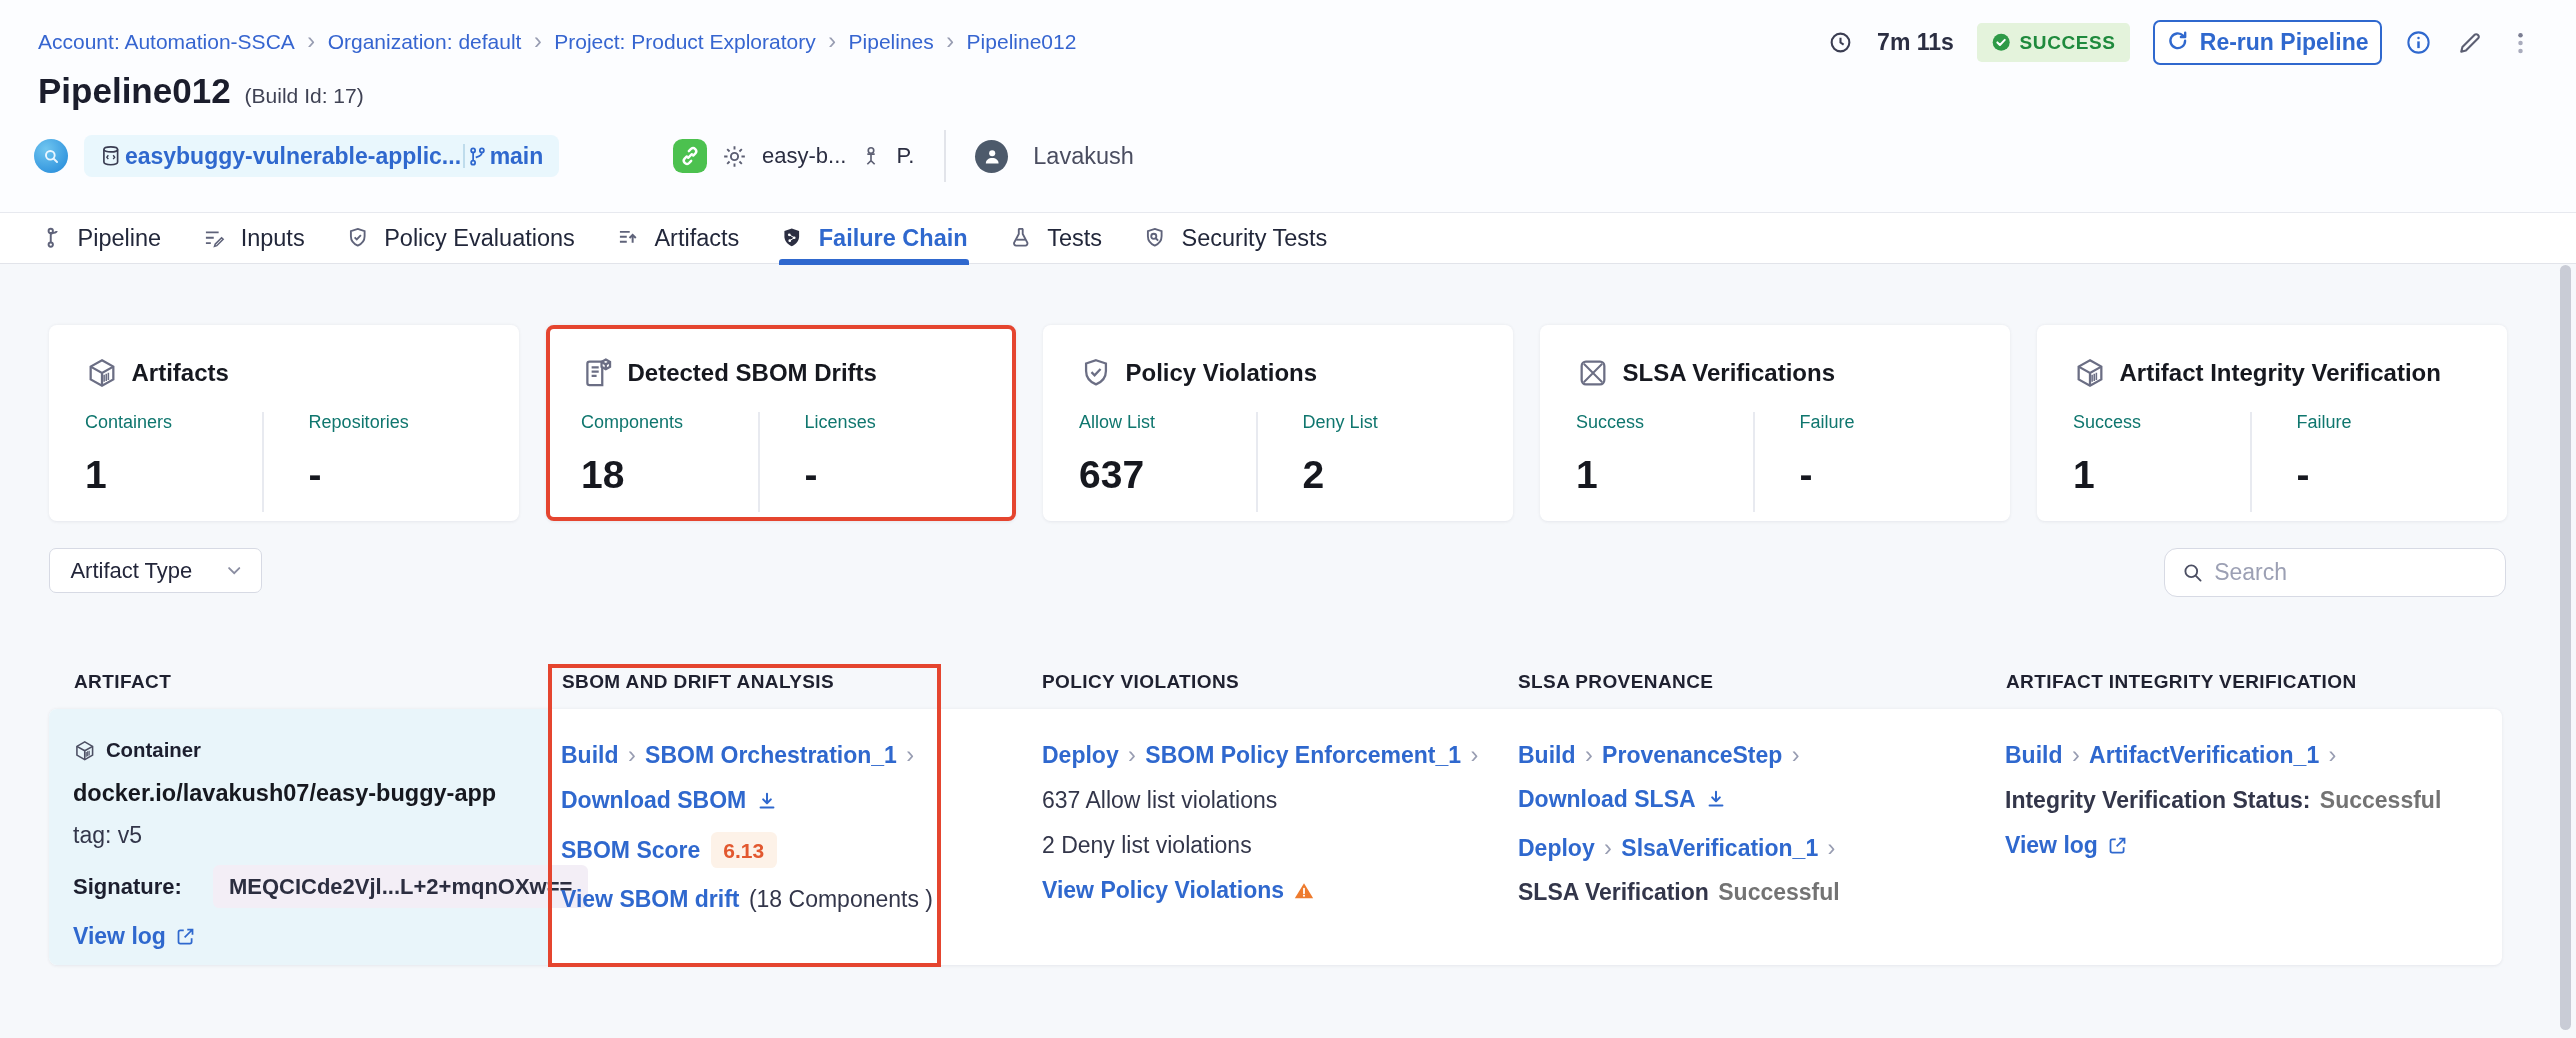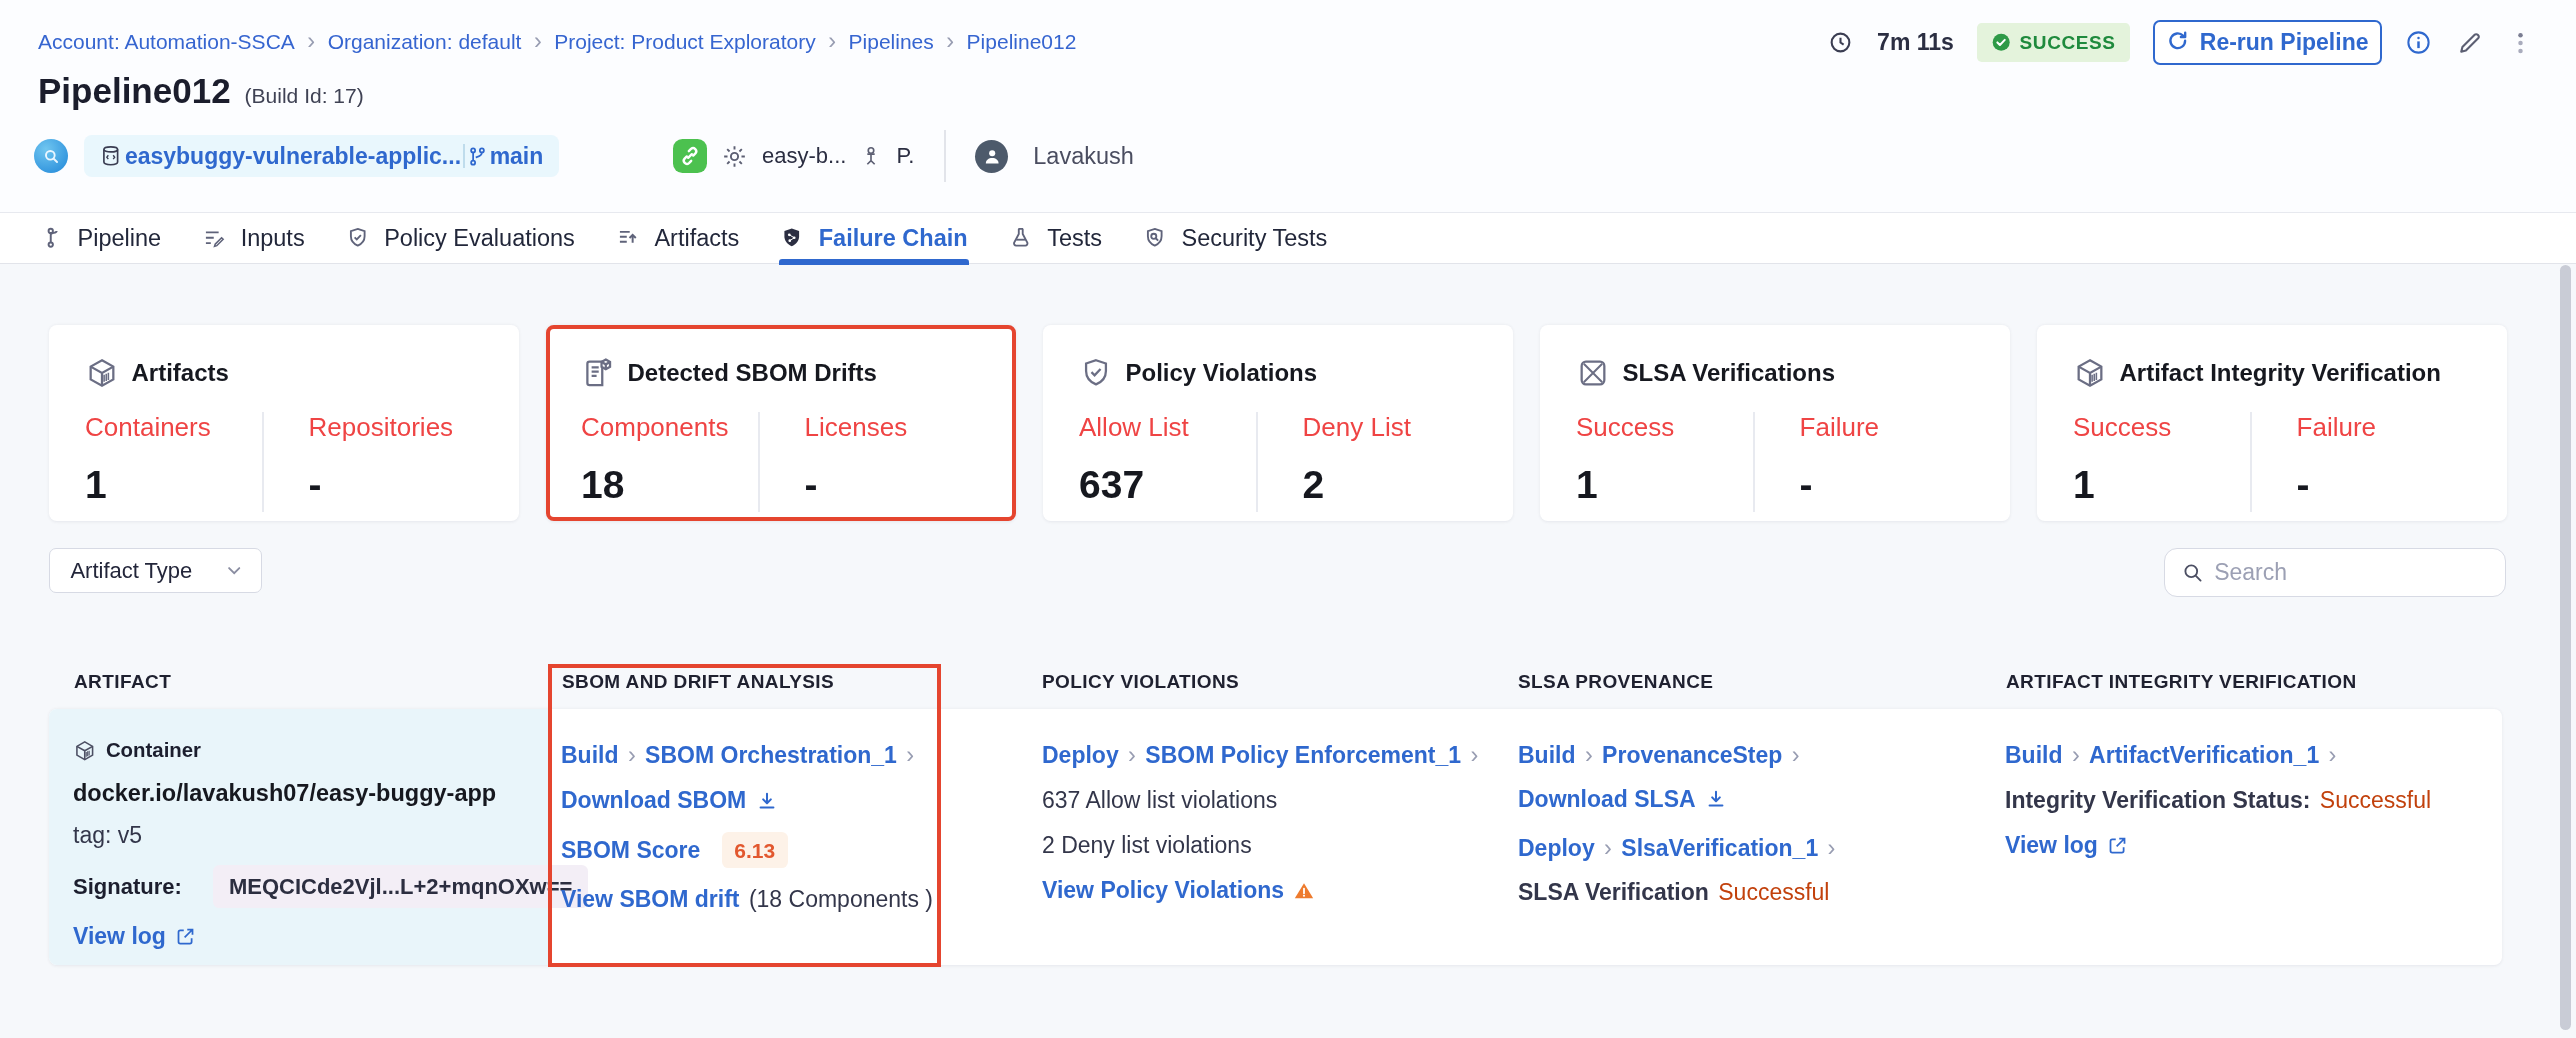--- a/index.html
+++ b/index.html
@@ -37,21 +37,21 @@
   .tab.active{color:#2f68ce;font-weight:600}
   .tab.active::after{content:"";position:absolute;left:-1.6px;right:-1.6px;bottom:-1.6px;height:5.5px;background:#2f68ce;border-radius:3.1px 3.1px 0 0}
   
   .cards{position:absolute;top:325px;left:49px;display:flex;gap:27px}
   .card{width:470px;height:196px;background:#fff;border-radius:7.8px;box-shadow:0 0.8px 3.1px rgba(35,38,59,.08);box-sizing:border-box;padding:31px 0 0 36px}
   .card.highlight{border:4.7px solid #e5452f;padding:27px 0 0 31px}
   .card-title{display:flex;align-items:center;gap:12.5px;font-size:24px;font-weight:700;color:#16181f}
   .card-stats{display:flex;margin-top:22px}
   .stat{width:177px}
   .statdiv{width:1.6px;height:100px;background:#e8eaf0;margin-right:45px}
-  .stat-label{font-size:26px;color:#ef4444}
+  .stat-label{font-size:18px;color:#0f766e}
   .stat-value{font-size:39px;font-weight:700;margin-top:20.4px;color:#16181f}
   
   .dropdown{position:absolute;top:548px;left:49px;width:213px;height:45px;background:#fff;border:1.6px solid #d7dae4;border-radius:7px;box-sizing:border-box;display:flex;align-items:center;justify-content:space-between;padding:0 17px 0 20.4px;cursor:pointer}
   .dropdown-label{font-size:22px;color:#23263a}
   .search{position:absolute;top:548px;left:2164px;width:342px;height:49px;background:#fff;border:1.6px solid #d7dae4;border-radius:13px;box-sizing:border-box;display:flex;align-items:center;gap:8px;padding:0 15.7px}
   .search input{border:0;outline:0;font-size:23px;color:#23263a;width:100%;background:transparent;font-family:inherit}
   .search input::placeholder{color:#9ca0b4}
   
   .thead span{position:absolute;top:671px;font-size:19px;font-weight:700;letter-spacing:0.4px;color:#1f2130;white-space:nowrap}
   .th-artifact{left:74px}.th-sbom{left:562px}.th-policy{left:1042px}.th-slsa{left:1518px}.th-integrity{left:2006px}
@@ -59,25 +59,25 @@
   .artifact-bg{position:absolute;left:0;top:0;width:501px;height:256px;background:#e9f5fa;border-radius:7.8px 0 0 7.8px}
   .cell{position:absolute;top:33px;display:flex;flex-direction:column;gap:18px;font-size:23px;white-space:nowrap}
   .cell-artifact{left:24px;top:28px;gap:15.7px}
   .cell-sbom{left:512px}
   .cell-policy{left:993px}
   .cell-slsa{left:1469px;gap:16.5px}
   .cell-integrity{left:1956px}
   .line{display:flex;align-items:center;gap:9.4px;line-height:27px}
   .link{color:#2f68ce;font-weight:600;cursor:pointer}
   .txt{color:#33364a}
-  .ok{color:#c2410c;font-weight:400}
+  .ok{color:#737373;font-weight:700}
   .strong{font-weight:700;color:#16181f;font-size:23.5px}
   .type-label{font-size:20.4px;font-weight:600;color:#1c1e2e}
   .sig{background:#f3eef6;color:#2c2e40;font-weight:600;font-size:22px;padding:7.8px 15.7px;border-radius:6.3px;margin-left:22px}
-  .score{background:#fdf2e8;color:#e2582f;font-weight:700;font-size:21px;padding:4.7px 12.5px;border-radius:6.3px;margin-left:12px}
+  .score{background:#fdf2e8;color:#e2582f;font-weight:700;font-size:21px;padding:4.7px 12.5px;border-radius:6.3px;margin-left:1px}
   .red-col{position:absolute;left:548px;top:664px;width:385px;height:295px;border:4.7px solid #e5452f;z-index:6;pointer-events:none}
   .sb{position:absolute;right:5.5px;top:265px;bottom:9.4px;width:11px;background:#c9ccd6;border-radius:5.5px}
 </style>
 </head>
 <body>
 
 <div class="topbar">
 
   <div class="breadcrumb">
     <span class="crumb">Account: Automation-SSCA</span>

